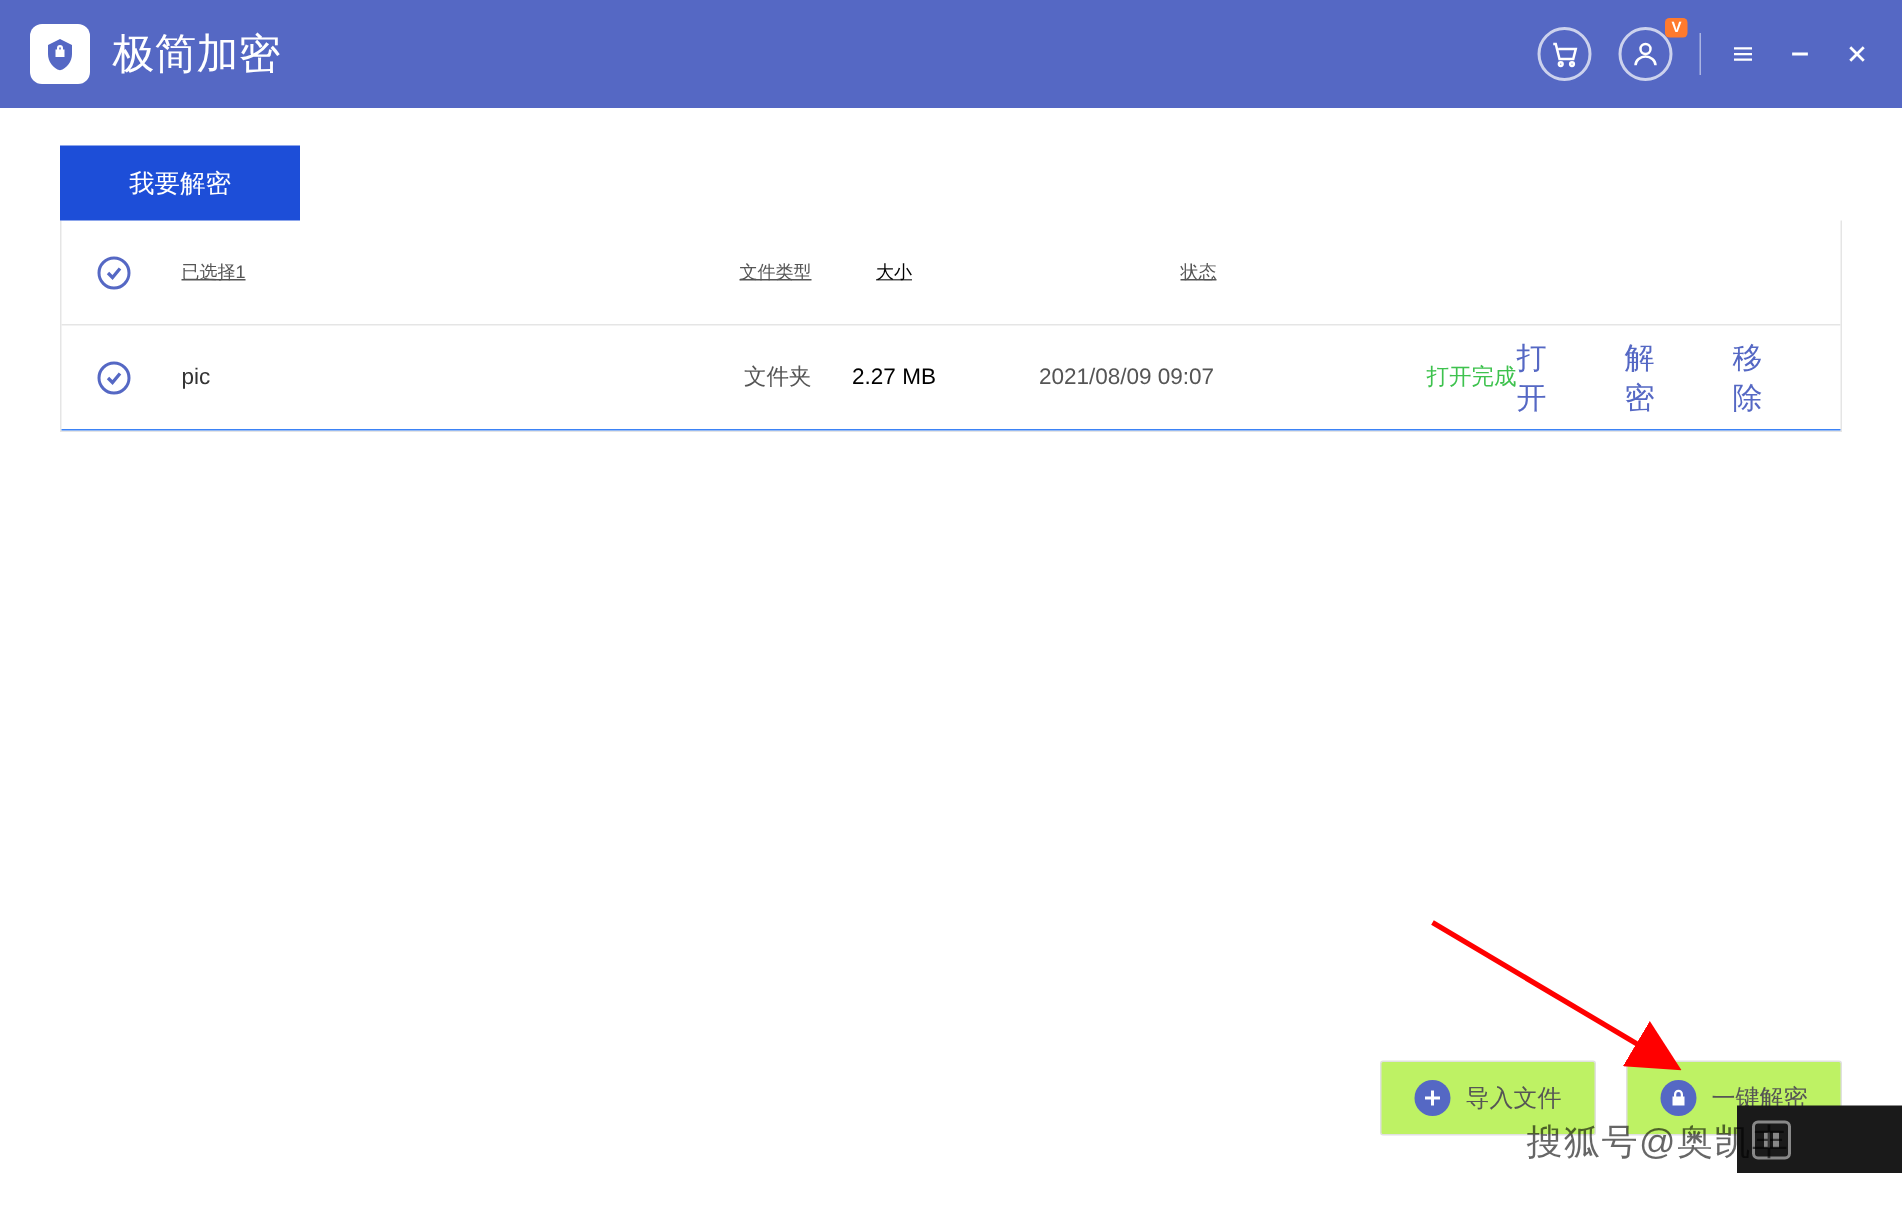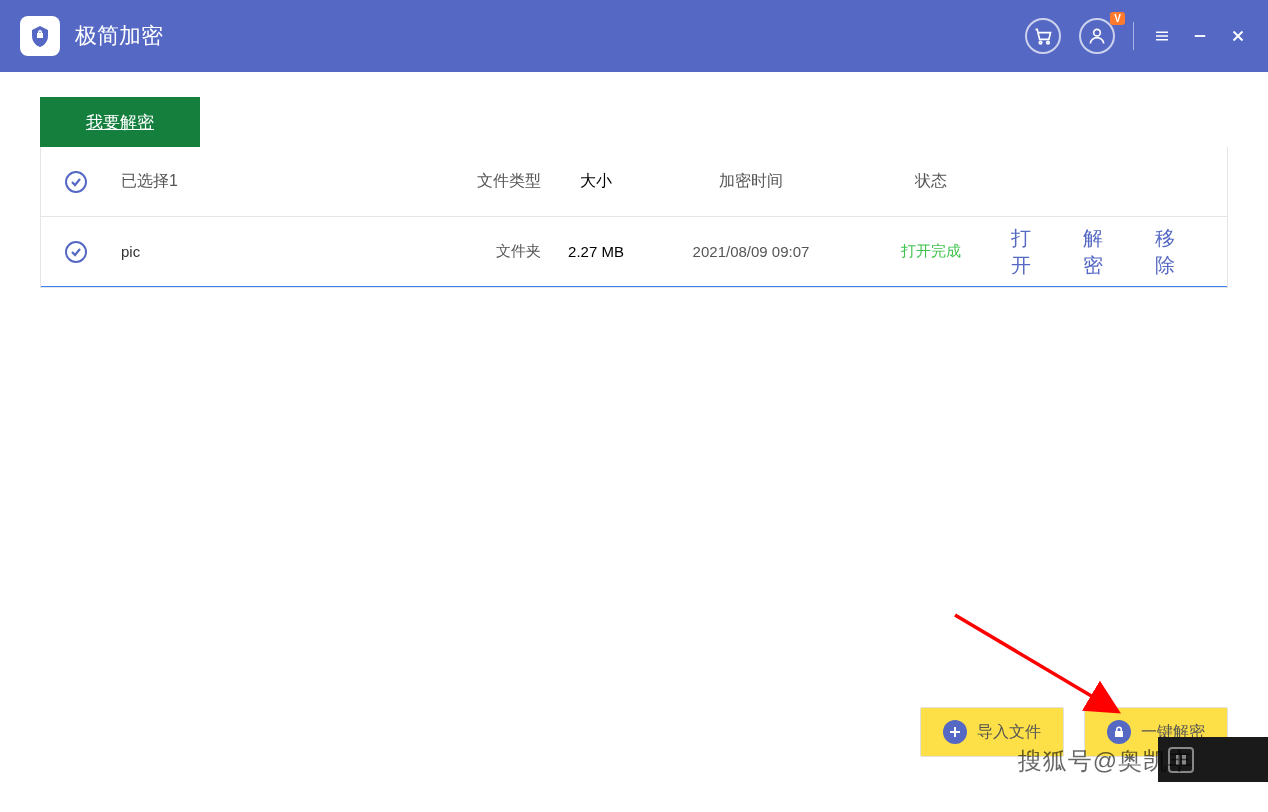--- a/index.html
+++ b/index.html
@@ -1,59 +1,59 @@
 <!DOCTYPE html>
 <html><head>
   <meta charset="utf-8">
   <style>
     * { margin: 0; padding: 0; box-sizing: border-box; }
     body { font-family: "Microsoft YaHei", Arial, sans-serif; background: #fff; width: 1268px; height: 812px; overflow: hidden; position: relative; }
     
     .titlebar { background: #5568c4; height: 72px; display: flex; align-items: center; padding: 0 20px; color: #fff; }
     .app-icon { width: 40px; height: 40px; background: #fff; border-radius: 8px; display: flex; align-items: center; justify-content: center; margin-right: 15px; }
     .app-icon svg { width: 24px; height: 24px; }
-    .app-title { font-size: 22px; color: #fff; flex: 1; }
+    .app-title { font-size: 28px; color: #fff; flex: 1; }
     .titlebar-right { display: flex; align-items: center; gap: 18px; }
     .title-icon-circle { width: 36px; height: 36px; border: 2px solid rgba(255,255,255,0.7); border-radius: 50%; display: flex; align-items: center; justify-content: center; cursor: pointer; }
     .title-icon-circle svg { width: 20px; height: 20px; }
     .avatar-wrap { position: relative; }
     .avatar-crown { position: absolute; top: -6px; right: -10px; background: #ff7a2d; color: #fff; font-size: 10px; padding: 1px 4px; border-radius: 3px; font-weight: bold; }
     .divider-v { width: 1px; height: 28px; background: rgba(255,255,255,0.5); }
     .win-btn { cursor: pointer; display: flex; align-items: center; justify-content: center; width: 20px; height: 20px; }
     .win-btn svg { width: 18px; height: 18px; }
     
     .content { padding: 25px 40px; }
     
     .tabs { display: flex; }
     .tab { width: 160px; height: 50px; display: flex; align-items: center; justify-content: center; font-size: 17px; cursor: pointer; }
     .tab.inactive { background: #f3f3f3; color: #888; }
-    .tab.active { background: #15803d; color: #fff; text-decoration: underline; }
+    .tab.active { background: #1d4ed8; color: #fff; }
     
     .table-container { border: 1px solid #e5e5e5; border-top: none; }
-    .table-header { display: flex; align-items: center; height: 70px; border-bottom: 1px solid #e5e5e5; color: #555; font-size: 16px; }
+    .table-header { display: flex; align-items: center; height: 70px; border-bottom: 1px solid #e5e5e5; color: #555; font-size: 12px; text-decoration: underline; }
     .table-row { display: flex; align-items: center; height: 70px; border-bottom: 1px solid #3b82f6; font-size: 15px; }
     
     .col-check { width: 70px; display: flex; justify-content: center; }
     .col-name { width: 310px; padding-left: 10px; color: #333; }
     .col-name.header { color: #555; }
     .col-type { width: 120px; text-align: right; color: #555; }
     .col-size { width: 110px; text-align: center; color: #000000; }
     .col-time { width: 200px; text-align: center; color: #555; }
-    .col-status { width: 160px; text-align: center; }
+    .col-status { width: 160px; text-align: right; }
     .col-actions { flex: 1; display: flex; justify-content: flex-end; gap: 40px; padding-right: 40px; }
     .col-actions.header { justify-content: center; padding-right: 0; color: #555; }
     
     .status-success { color: #3ec24e; }
     .action-link { color: #5568c4; cursor: pointer; font-size: 20px; }
     
     .check-circle { width: 22px; height: 22px; border: 2px solid #5568c4; border-radius: 50%; display: flex; align-items: center; justify-content: center; cursor: pointer; }
     .check-circle svg { width: 12px; height: 12px; }
     
     .footer { position: absolute; bottom: 55px; right: 40px; display: flex; gap: 20px; }
-    .btn { display: flex; align-items: center; gap: 10px; border: 1px solid #e0e0e0; background: #fde047; padding: 12px 22px; font-size: 16px; color: #555; cursor: pointer; border-radius: 2px; }
+    .btn { display: flex; align-items: center; gap: 10px; border: 1px solid #e0e0e0; background: #bef264; padding: 12px 22px; font-size: 16px; color: #555; cursor: pointer; border-radius: 2px; }
     .btn-icon-circle { width: 24px; height: 24px; background: #5568c4; border-radius: 50%; display: flex; align-items: center; justify-content: center; }
     .btn-icon-circle svg { width: 14px; height: 14px; }
     
     .watermark { position: absolute; bottom: 35px; right: 75px; color: rgba(0,0,0,0.6); font-size: 24px; letter-spacing: 1px; font-weight: 400; z-index: 5; }
     .watermark-bg { position: absolute; bottom: 30px; right: 0; width: 110px; height: 45px; background: #1a1a1a; display: flex; align-items: center; padding-left: 10px; }
     .watermark-bg-inner { width: 26px; height: 26px; border: 2px solid #888; border-radius: 4px; display:flex; align-items:center; justify-content:center; }
     
     .arrow { position: absolute; top: 610px; left: 950px; pointer-events: none; }
   </style>
 </head>
@@ -112,21 +112,20 @@
       <div class="col-check">
         <div class="check-circle">
           <svg viewBox="0 0 12 12" fill="none" stroke="#5568c4" stroke-width="2.2">
               <path d="M2 6l3 3 5-6"></path>
             </svg>
         </div>
       </div>
       <div class="col-name header">已选择1</div>
       <div class="col-type">文件类型</div>
       <div class="col-size">大小</div>
-      <div class="col-time">加密时间</div>
       <div class="col-status">状态</div>
     </div>
 
     <div class="table-row">
       <div class="col-check">
         <div class="check-circle">
           <svg viewBox="0 0 12 12" fill="none" stroke="#5568c4" stroke-width="2.2">
               <path d="M2 6l3 3 5-6"></path>
             </svg>
         </div>

